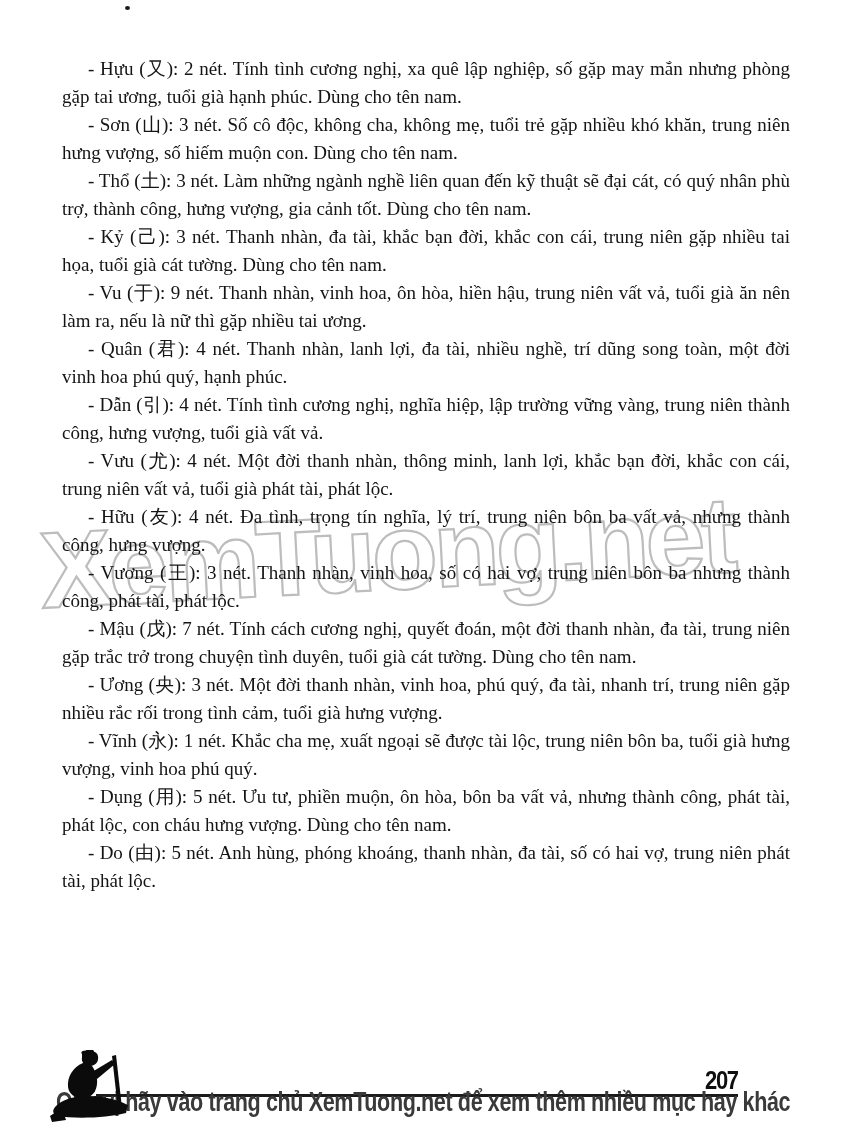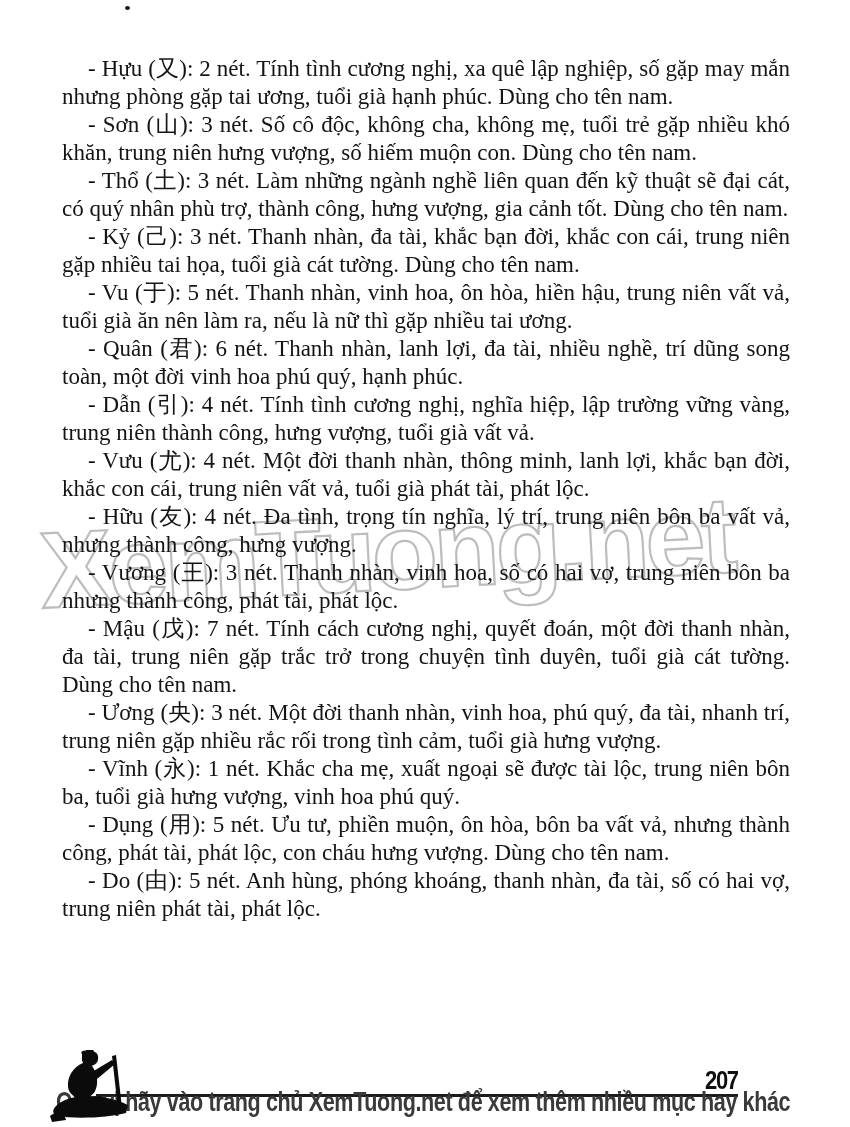--- a/index.html
+++ b/index.html
@@ -31,21 +31,21 @@
     -webkit-text-stroke: 2.2px #bdbdbd;
     transform: rotate(-3deg);
     transform-origin: left center;
     z-index: 1;
     user-select: none;
   }
 
   .content {
     position: absolute; left: 62px; top: 55px;
     width: 728px;
-    font-size: 23px;
+    font-size: 19px;
     line-height: 28px;
     text-align: justify;
     color: #141414;
     z-index: 2;
   }
   .content p { margin: 0; text-indent: 26px; }
 
   .footer-rule {
     position: absolute; left: 96px; top: 1094px;
     width: 642px; height: 3px;
@@ -87,22 +87,22 @@
 
   <div class="artifact-dot"></div>
 
   <div class="watermark">XemTuong.net</div>
 
   <div class="content">
     <p>- Hựu (又): 2 nét. Tính tình cương nghị, xa quê lập nghiệp, số gặp may mắn nhưng phòng gặp tai ương, tuổi già hạnh phúc. Dùng cho tên nam.</p>
     <p>- Sơn (山): 3 nét. Số cô độc, không cha, không mẹ, tuổi trẻ gặp nhiều khó khăn, trung niên hưng vượng, số hiếm muộn con. Dùng cho tên nam.</p>
     <p>- Thổ (土): 3 nét. Làm những ngành nghề liên quan đến kỹ thuật sẽ đại cát, có quý nhân phù trợ, thành công, hưng vượng, gia cảnh tốt. Dùng cho tên nam.</p>
     <p>- Kỷ (己): 3 nét. Thanh nhàn, đa tài, khắc bạn đời, khắc con cái, trung niên gặp nhiều tai họa, tuổi già cát tường. Dùng cho tên nam.</p>
-    <p>- Vu (于): 5 nét. Thanh nhàn, vinh hoa, ôn hòa, hiền hậu, trung niên vất vả, tuổi già ăn nên làm ra, nếu là nữ thì gặp nhiều tai ương.</p>
-    <p>- Quân (君): 6 nét. Thanh nhàn, lanh lợi, đa tài, nhiều nghề, trí dũng song toàn, một đời vinh hoa phú quý, hạnh phúc.</p>
+    <p>- Vu (于): 9 nét. Thanh nhàn, vinh hoa, ôn hòa, hiền hậu, trung niên vất vả, tuổi già ăn nên làm ra, nếu là nữ thì gặp nhiều tai ương.</p>
+    <p>- Quân (君): 4 nét. Thanh nhàn, lanh lợi, đa tài, nhiều nghề, trí dũng song toàn, một đời vinh hoa phú quý, hạnh phúc.</p>
     <p>- Dẫn (引): 4 nét. Tính tình cương nghị, nghĩa hiệp, lập trường vững vàng, trung niên thành công, hưng vượng, tuổi già vất vả.</p>
     <p>- Vưu (尤): 4 nét. Một đời thanh nhàn, thông minh, lanh lợi, khắc bạn đời, khắc con cái, trung niên vất vả, tuổi già phát tài, phát lộc.</p>
     <p>- Hữu (友): 4 nét. Đa tình, trọng tín nghĩa, lý trí, trung niên bôn ba vất vả, nhưng thành công, hưng vượng.</p>
     <p>- Vương (王): 3 nét. Thanh nhàn, vinh hoa, số có hai vợ, trung niên bôn ba nhưng thành công, phát tài, phát lộc.</p>
     <p>- Mậu (戊): 7 nét. Tính cách cương nghị, quyết đoán, một đời thanh nhàn, đa tài, trung niên gặp trắc trở trong chuyện tình duyên, tuổi già cát tường. Dùng cho tên nam.</p>
     <p>- Ương (央): 3 nét. Một đời thanh nhàn, vinh hoa, phú quý, đa tài, nhanh trí, trung niên gặp nhiều rắc rối trong tình cảm, tuổi già hưng vượng.</p>
     <p>- Vĩnh (永): 1 nét. Khắc cha mẹ, xuất ngoại sẽ được tài lộc, trung niên bôn ba, tuổi già hưng vượng, vinh hoa phú quý.</p>
     <p>- Dụng (用): 5 nét. Ưu tư, phiền muộn, ôn hòa, bôn ba vất vả, nhưng thành công, phát tài, phát lộc, con cháu hưng vượng. Dùng cho tên nam.</p>
     <p>- Do (由): 5 nét. Anh hùng, phóng khoáng, thanh nhàn, đa tài, số có hai vợ, trung niên phát tài, phát lộc.</p>
   </div>

